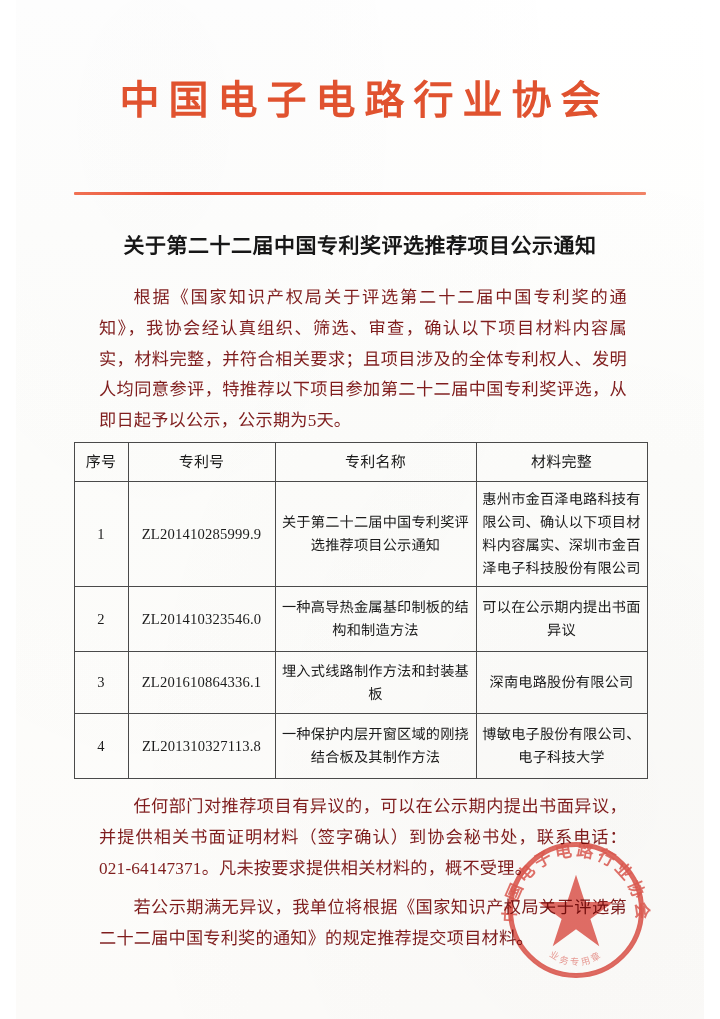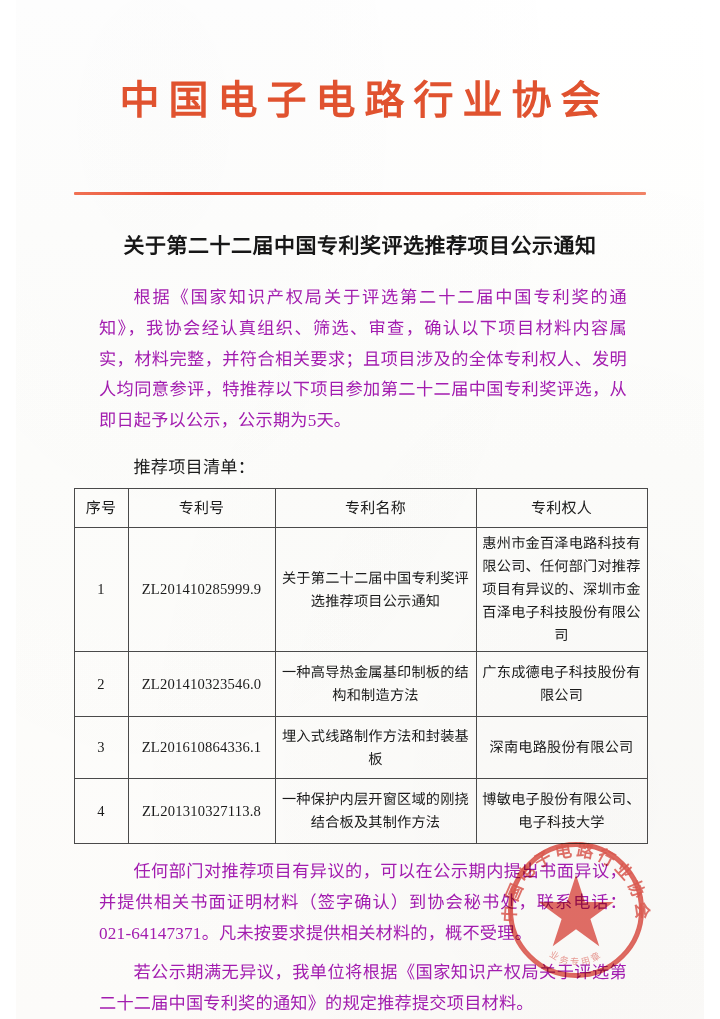--- a/index.html
+++ b/index.html
@@ -81,21 +81,21 @@
   .body-block {
     margin: 0 auto;
     width: 534px;
     padding-left: 6px;
     box-sizing: border-box;
   }
   p.para {
     margin: 0;
     font-size: 17.2px;
     line-height: 30.6px;
-    color: #a21caf;
+    color: #7f1d1d;
     text-align: justify;
     text-justify: inter-ideograph;
     text-indent: 2em;
     letter-spacing: 0.2px;
   }
   .para.first { margin-top: 23px; }
   .list-label {
     margin: 0;
     margin-top: 18px;
     font-size: 17.2px;
@@ -173,51 +173,50 @@
       <div class="rule-wrap">
         <div class="rule"></div>
       </div>
     </div>
 
     <div class="doc-title">关于第二十二届中国专利奖评选推荐项目公示通知</div>
 
     <div class="body-block">
       <p class="para first">根据《国家知识产权局关于评选第二十二届中国专利奖的通知》，我协会经认真组织、筛选、审查，确认以下项目材料内容属实，材料完整，并符合相关要求；且项目涉及的全体专利权人、发明人均同意参评，特推荐以下项目参加第二十二届中国专利奖评选，从即日起予以公示，公示期为5天。</p>
 
-      <p class="list-label">推荐项目清单：</p>
     </div>
 
     <div class="table-wrap">
       <table class="list">
         <colgroup>
           <col class="col-idx">
             <col class="col-num">
             <col class="col-name">
             <col class="col-owner">
         </colgroup>
         <thead>
           <tr>
             <th>序号</th>
             <th>专利号</th>
             <th>专利名称</th>
-            <th>专利权人</th>
+            <th>材料完整</th>
           </tr>
         </thead>
         <tbody>
           <tr class="r1">
             <td class="idx">1</td>
             <td class="num">ZL201410285999.9</td>
             <td>关于第二十二届中国专利奖评选推荐项目公示通知</td>
-            <td>惠州市金百泽电路科技有限公司、任何部门对推荐项目有异议的、深圳市金百泽电子科技股份有限公司</td>
+            <td>惠州市金百泽电路科技有限公司、确认以下项目材料内容属实、深圳市金百泽电子科技股份有限公司</td>
           </tr>
           <tr class="r2">
             <td class="idx">2</td>
             <td class="num">ZL201410323546.0</td>
             <td>一种高导热金属基印制板的结构和制造方法</td>
-            <td>广东成德电子科技股份有限公司</td>
+            <td>可以在公示期内提出书面异议</td>
           </tr>
           <tr class="r3">
             <td class="idx">3</td>
             <td class="num">ZL201610864336.1</td>
             <td>埋入式线路制作方法和封装基板</td>
             <td>深南电路股份有限公司</td>
           </tr>
           <tr class="r4">
             <td class="idx">4</td>
             <td class="num">ZL201310327113.8</td>

